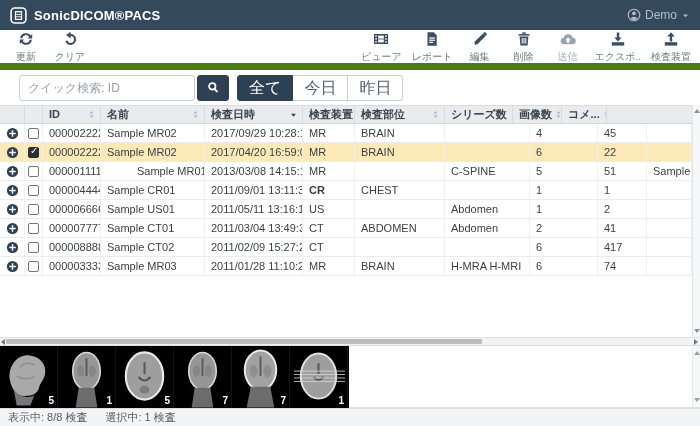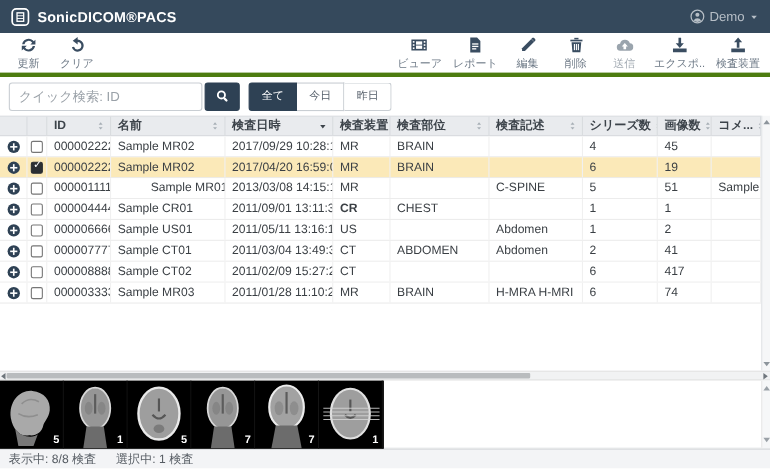--- a/index.html
+++ b/index.html
@@ -11,43 +11,43 @@
   .navbar { height:30px; background:#35495c; display:flex; align-items:center;
     padding:0 10px; flex:0 0 30px; }
   .navbar .logo { width:17px; height:17px; margin-right:7px; }
   .navbar .title { color:#fff; font-size:13px; font-weight:bold; letter-spacing:.2px; }
   .navbar .spacer { flex:1; }
   .user-menu { display:flex; align-items:center; gap:4px; color:#b6bec6;
     font-size:12px; cursor:pointer; }
   .user-menu svg { display:block; }
 
   
-  .toolbar { height:40px; flex:0 0 40px; background:#fff; border-bottom:4px solid #4d7c0f;
+  .toolbar { height:40px; flex:0 0 40px; background:#fff; border-bottom:7px solid #4d7c0f;
     display:flex; align-items:center; padding:0 4px; }
   .tb-group { display:flex; }
   .tb-group.right { margin-left:auto; }
   .tb-btn { display:flex; flex-direction:column; align-items:center; justify-content:center;
     min-width:44px; padding:2px 5px 1px; cursor:pointer; color:#3a4d61; }
   .tb-btn .tb-icon { height:17px; display:flex; align-items:center; }
   .tb-btn .tb-icon svg { width:16px; height:16px; }
   .tb-btn .tb-label { font-size:10px; color:#6e7a87; margin-top:2px; white-space:nowrap; }
   .tb-btn.disabled { color:#9aa4ad; cursor:default; }
   .tb-btn.disabled .tb-label { color:#a3abb3; }
 
   
   .search-row { height:35px; flex:0 0 35px; display:flex; align-items:center;
-    padding:0 8px; gap:0; }
+    padding:0 19px; gap:0; }
   .quick-search { width:176px; height:26px; border:1px solid #c9ced3; border-radius:3px;
     padding:0 8px; font-size:12px; color:#333; outline:none; }
   .quick-search::placeholder { color:#9aa1a8; }
   .search-btn { width:32px; height:26px; background:#2e4154; border:1px solid #2e4154;
     border-radius:3px; margin-left:2px; display:flex; align-items:center; justify-content:center;
     cursor:pointer; color:#fff; }
   .filter-tabs { display:flex; margin-left:8px; }
-  .filter-tab { height:26px; padding:0 11px; font-size:10px; line-height:24px;
+  .filter-tab { height:26px; padding:0 11px; font-size:16px; line-height:24px;
     border:1px solid #c9ced3; border-left-width:0; background:#fff; color:#56606b;
     cursor:pointer; white-space:nowrap; }
   .filter-tab:first-child { border-left-width:1px; border-radius:3px 0 0 3px; }
   .filter-tab:last-child { border-radius:0 3px 3px 0; }
   .filter-tab.active { background:#2e4154; border-color:#2e4154; color:#fff; }
 
   
   .table-area { flex:1 1 auto; position:relative; overflow:hidden; }
   .table-content { width:692px; }
   .thead { display:flex; height:19px; background:#e9ebee; border-top:1px solid #d9dcdf;
@@ -299,29 +299,20 @@
           </div>
           <div class="th" style="flex: 0 0 90px;">
             <span>検査部位</span>
             <span class="sort">
               <svg viewBox="0 0 16 16" width="9" height="9" fill="#a6aeb5">
                 <path d="M8 2.2l3.2 3.9H4.8z"></path>
                 <path d="M8 13.8l3.2-3.9H4.8z"></path>
               </svg>
             </span>
           </div>
-          <div class="th" style="flex: 0 0 85px;">
-            <span>検査記述</span>
-            <span class="sort">
-              <svg viewBox="0 0 16 16" width="9" height="9" fill="#a6aeb5">
-                <path d="M8 2.2l3.2 3.9H4.8z"></path>
-                <path d="M8 13.8l3.2-3.9H4.8z"></path>
-              </svg>
-            </span>
-          </div>
           <div class="th" style="flex: 0 0 68px;">
             <span>シリーズ数</span>
             <span class="sort">
               <svg viewBox="0 0 16 16" width="9" height="9" fill="#a6aeb5">
                 <path d="M8 2.2l3.2 3.9H4.8z"></path>
                 <path d="M8 13.8l3.2-3.9H4.8z"></path>
               </svg>
             </span>
           </div>
           <div class="th" style="flex: 0 0 49px;">
@@ -380,21 +371,21 @@
             <div class="col-check">
               <span class="cbox checked"></span>
             </div>
             <div class="td" style="flex: 0 0 58px;">0000022222</div>
             <div class="td" style="flex: 0 0 104px;">Sample MR02</div>
             <div class="td" style="flex: 0 0 98px;">2017/04/20 16:59:00</div>
             <div class="td" style="flex: 0 0 52px;">MR</div>
             <div class="td" style="flex: 0 0 90px;">BRAIN</div>
             <div class="td" style="flex: 0 0 85px;"></div>
             <div class="td" style="flex: 0 0 68px;">6</div>
-            <div class="td" style="flex: 0 0 49px;">19</div>
+            <div class="td" style="flex: 0 0 49px;">22</div>
             <div class="td" style="flex: 0 0 45px;"></div>
           </div>
           <div class="trow">
             <div class="col-expand">
               <span class="expand-btn">
                 <svg viewBox="0 0 16 16" width="13" height="13" fill="#2e4154">
                   <circle cx="8" cy="8" r="6.9"></circle>
                   <rect x="7.1" y="4" width="1.8" height="8" fill="#fff"></rect>
                   <rect x="4" y="7.1" width="8" height="1.8" fill="#fff"></rect>
                 </svg>

